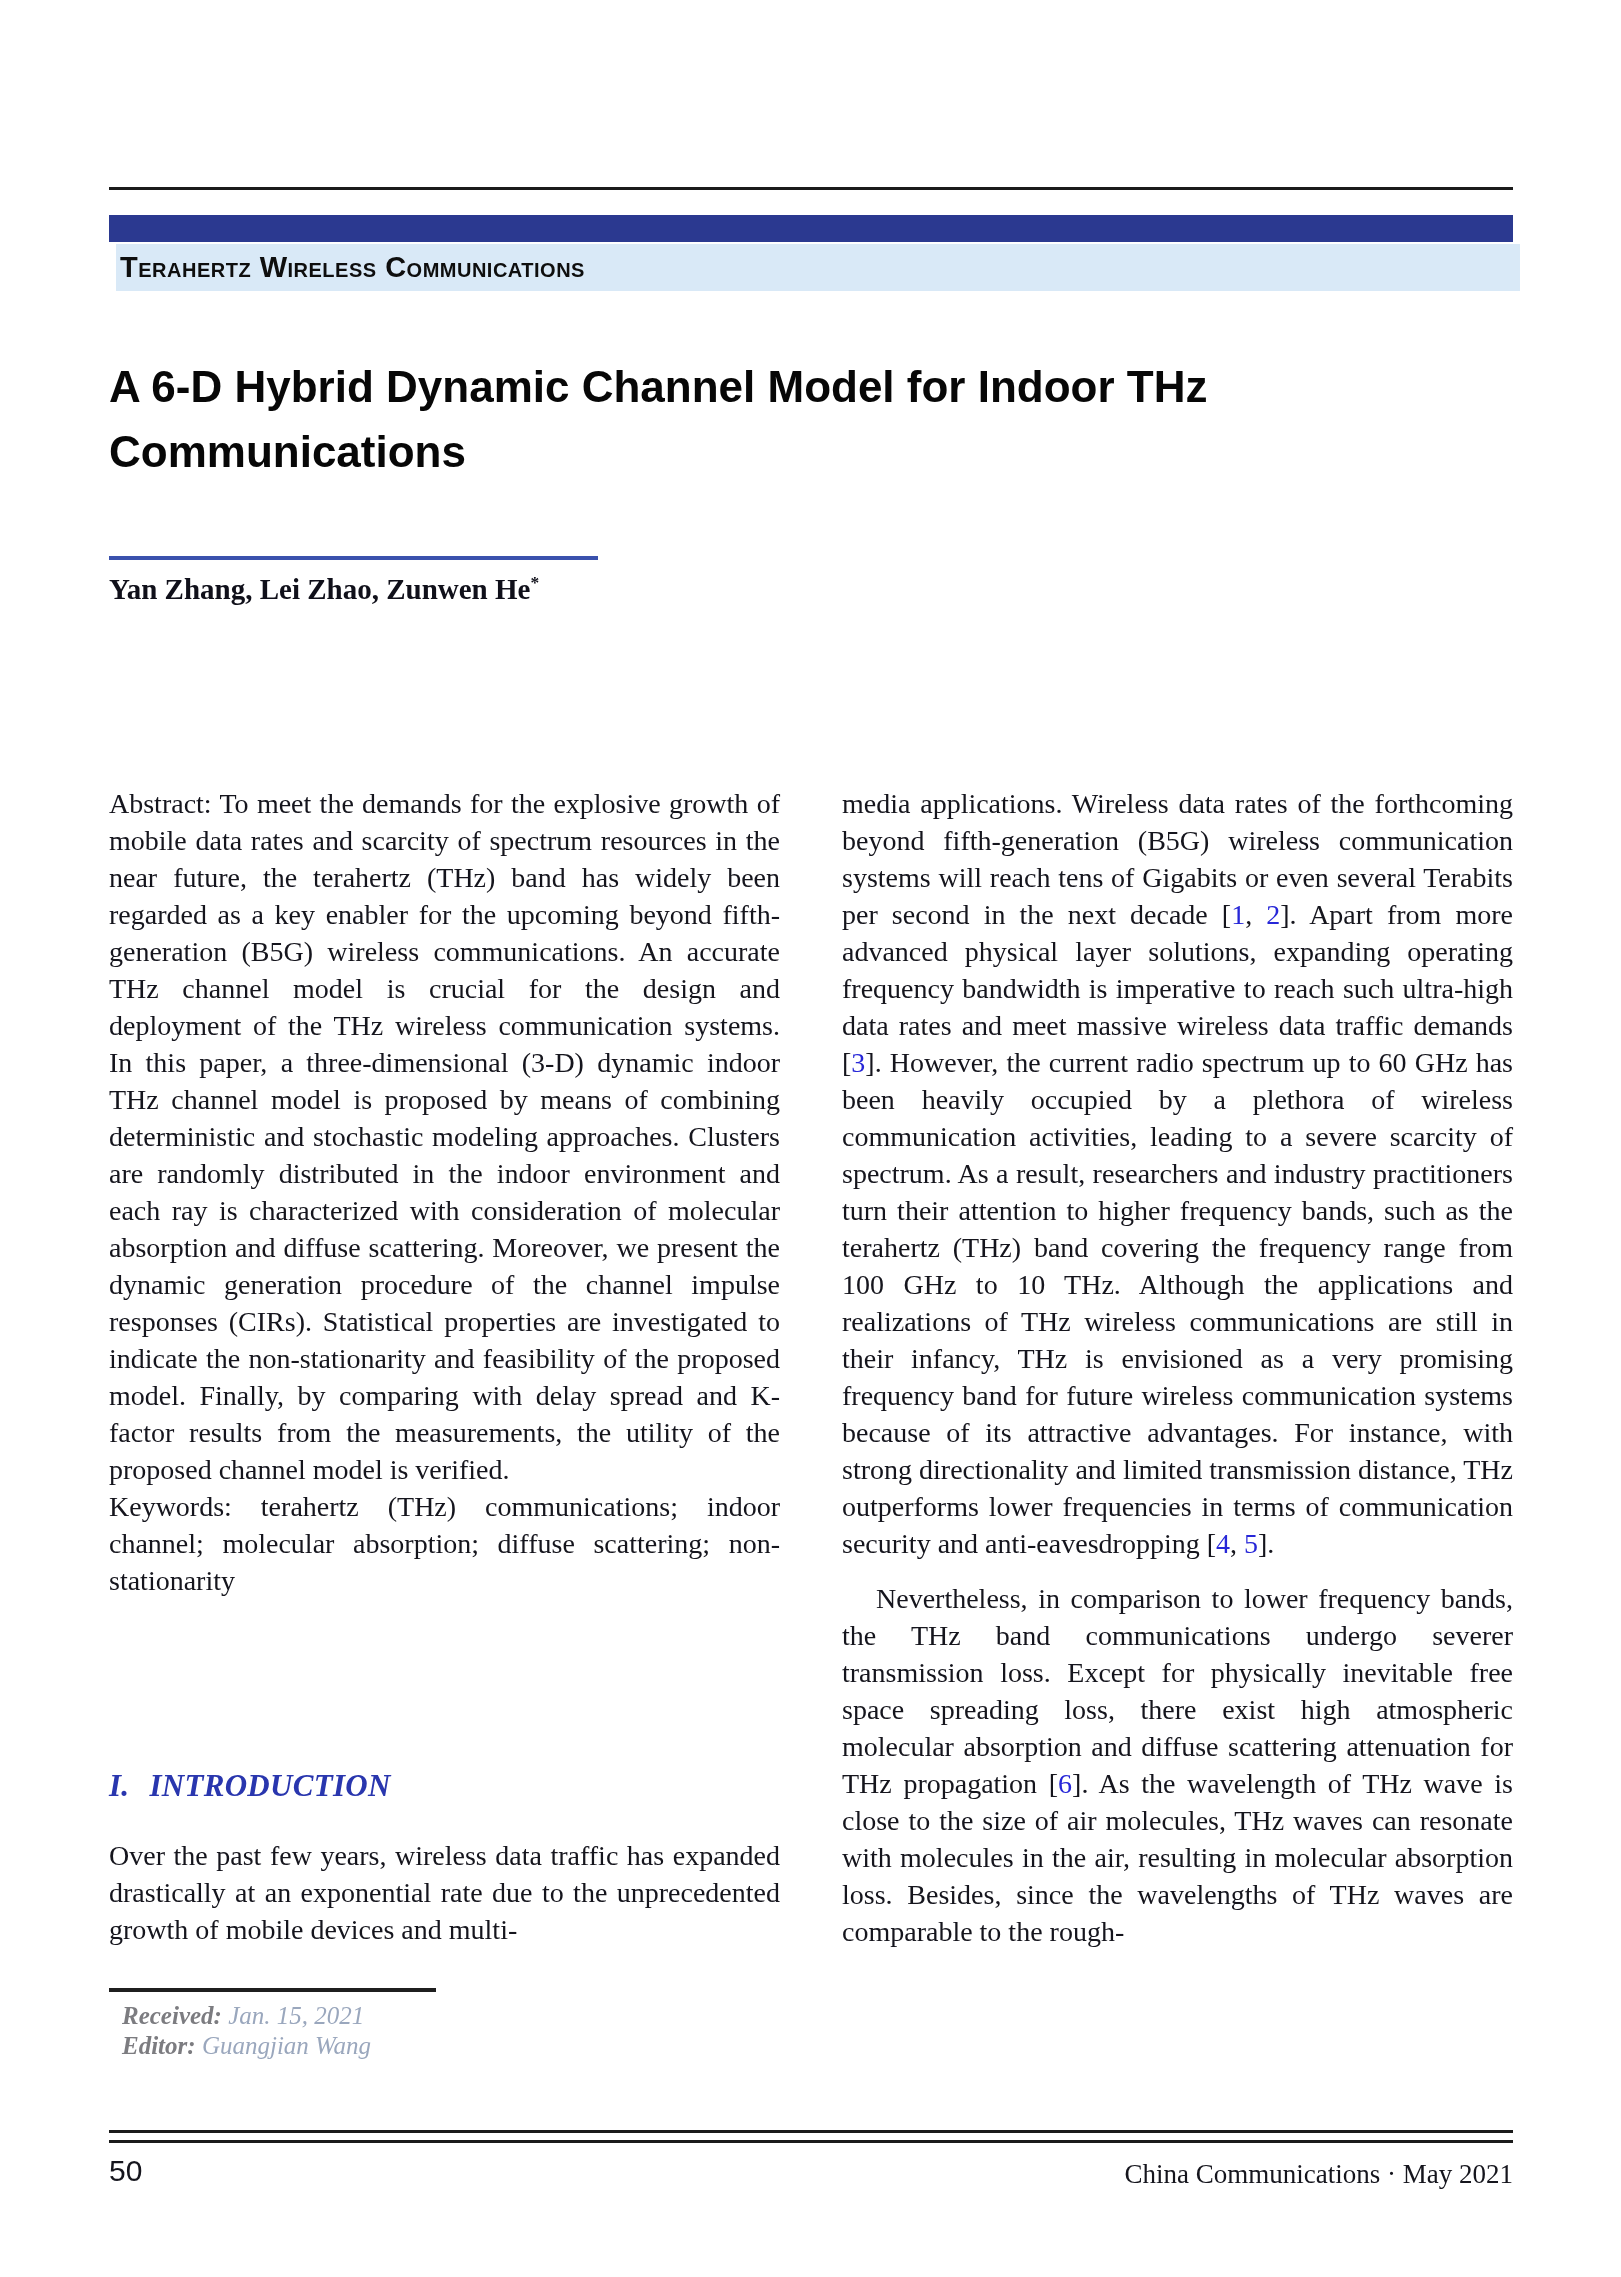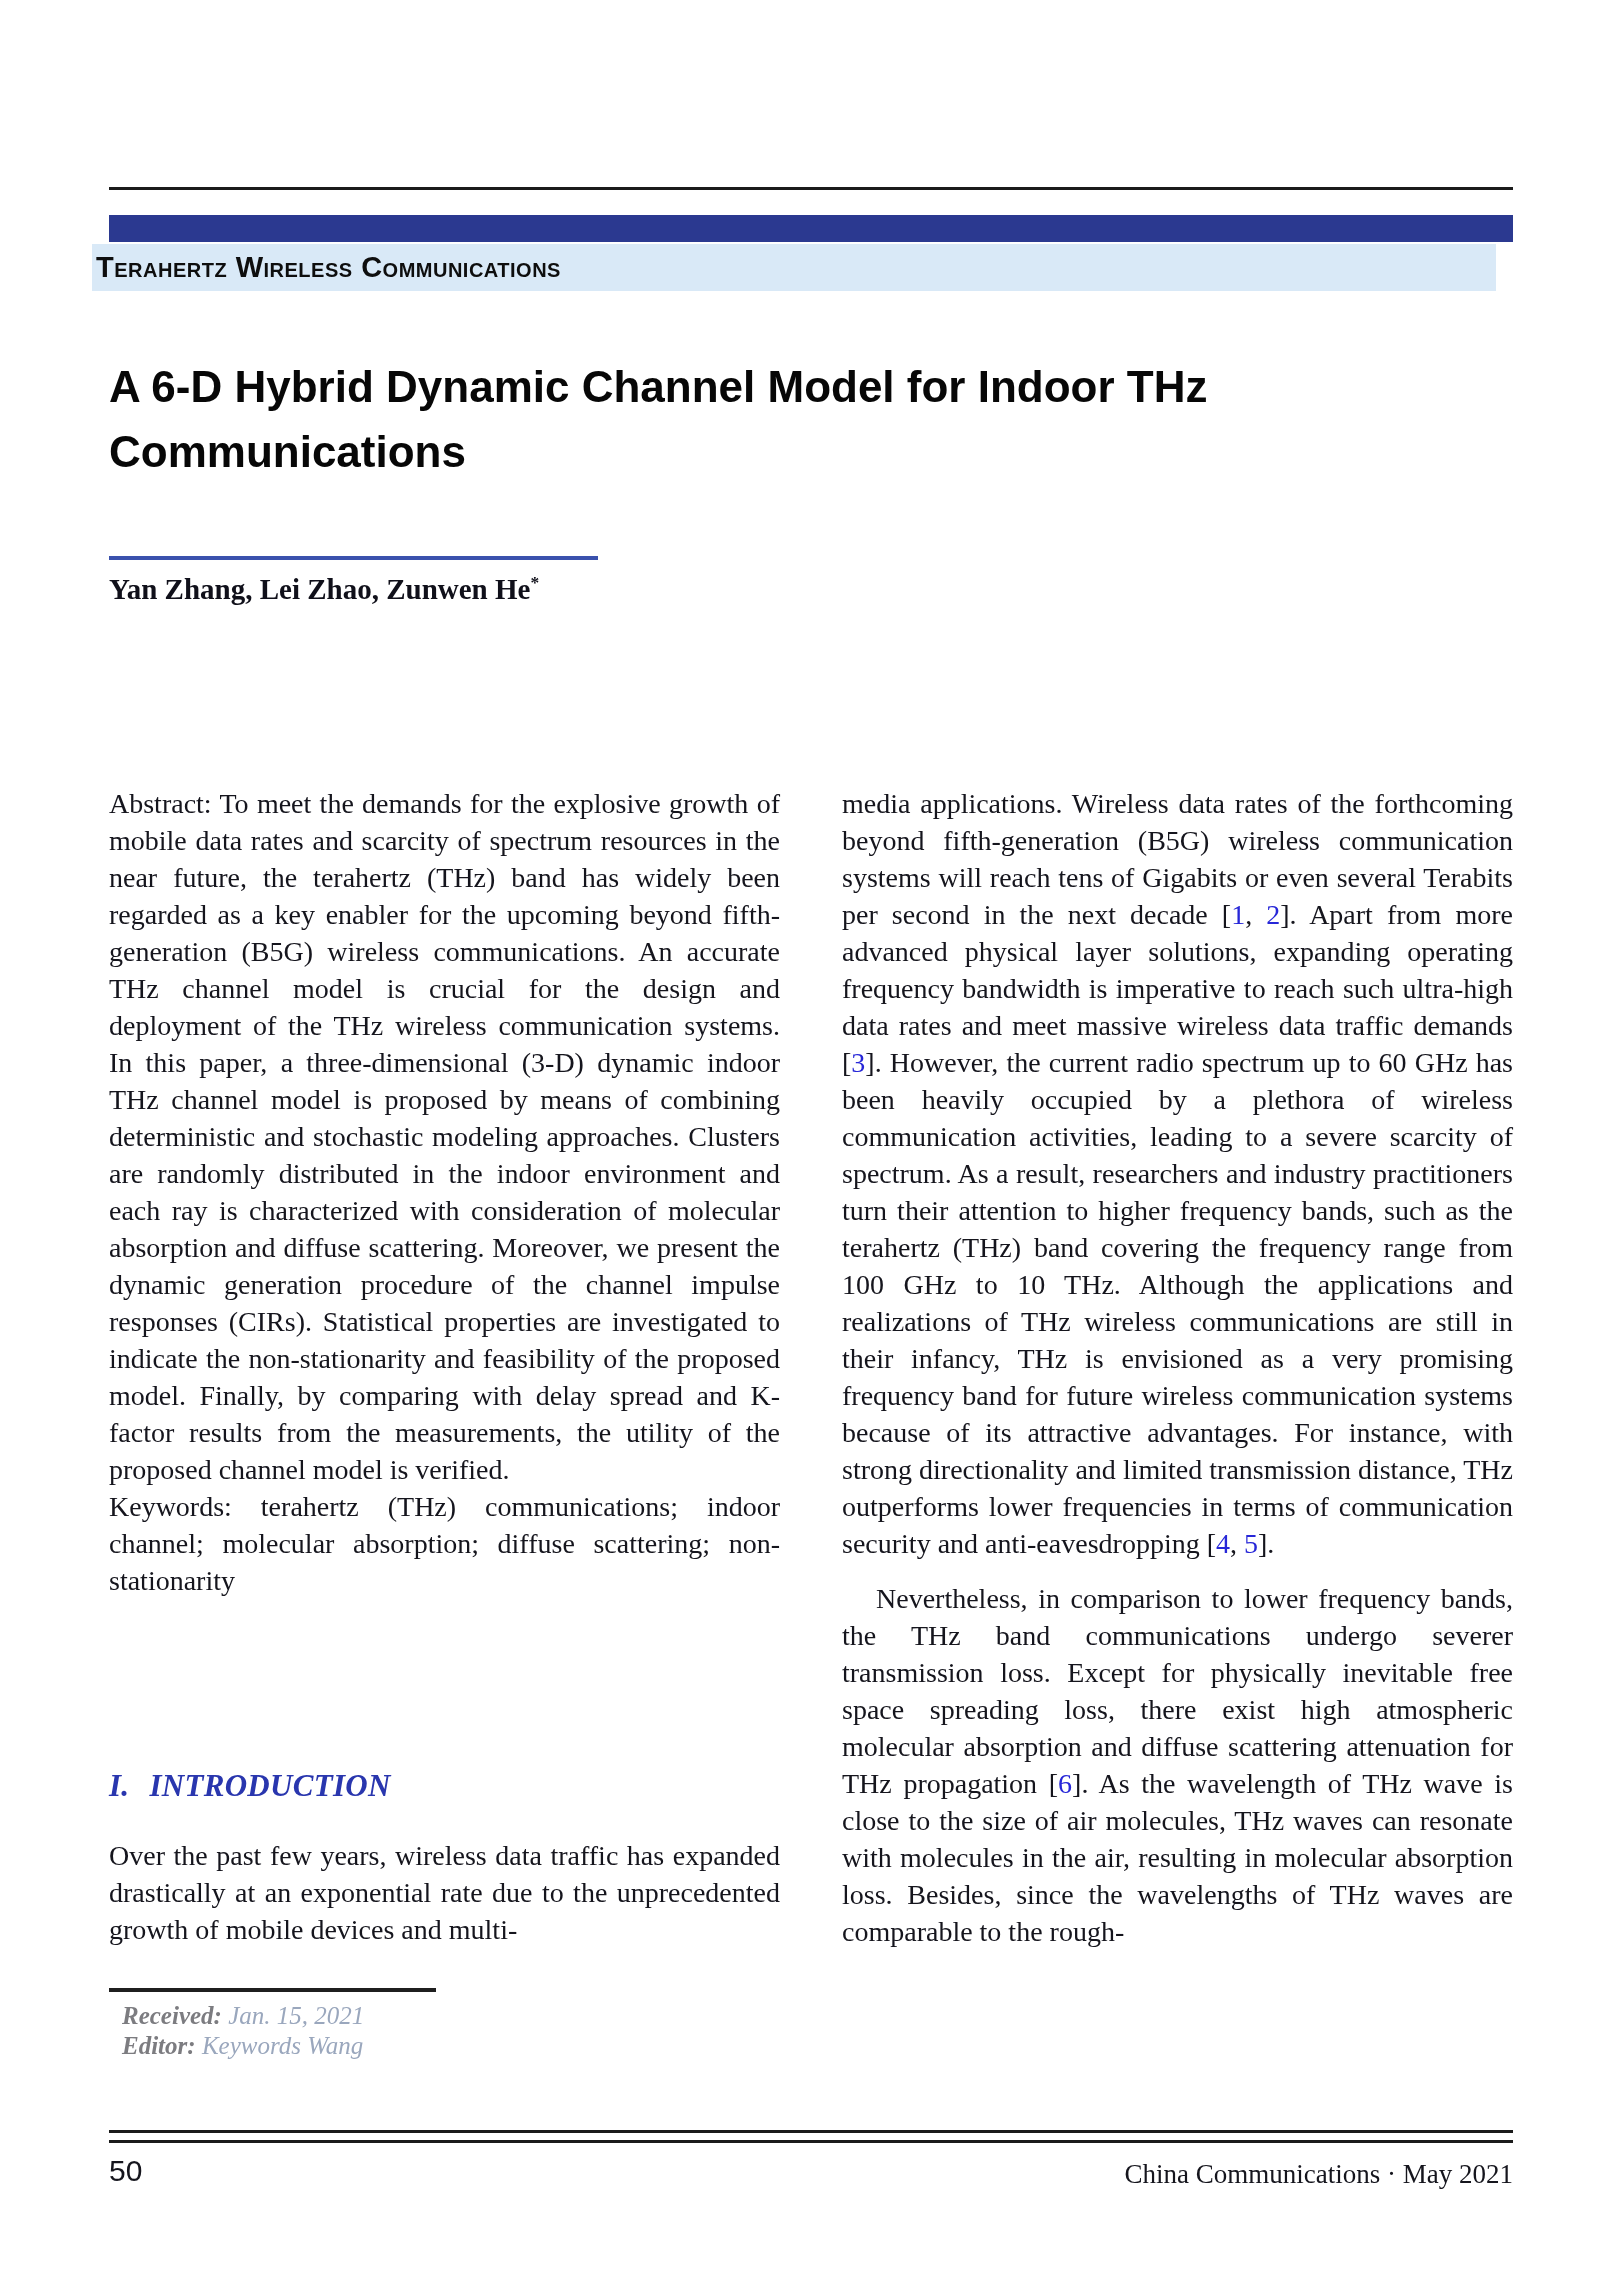--- a/index.html
+++ b/index.html
@@ -13,21 +13,21 @@
   }
   .top-rule {
     position: absolute; left: 109px; top: 187px;
     width: 1404px; height: 3px; background: #1b1b1b;
   }
   .band-dark {
     position: absolute; left: 109px; top: 215px;
     width: 1404px; height: 27px; background: #2b3990;
   }
   .band-light {
-    position: absolute; left: 92px; top: 244px;
+    position: absolute; left: 116px; top: 244px;
     width: 1404px; height: 47px; background: #d9e9f7;
     display: flex; align-items: center;
   }
   .band-label {
     font-family: "Liberation Sans", sans-serif;
     font-weight: bold; font-size: 29px; color: #0e0e0e;
     font-variant: small-caps; letter-spacing: 0.5px;
     padding-left: 4px;
   }
   .title {
@@ -120,21 +120,21 @@
     <p class="para"><span class="lbl">Keywords: </span><span>terahertz (THz) communications; indoor channel; molecular absorption; diffuse scattering; non-stationarity</span></p>
   </div>
 
   <h2 class="sec-heading"><span>I.</span><span class="sec-title">INTRODUCTION</span></h2>
 
   <p class="para intro-para">Over the past few years, wireless data traffic has expanded drastically at an exponential rate due to the unprecedented growth of mobile devices and multi-</p>
 
   <div class="meta-box">
     <div class="meta-rule"></div>
     <div class="meta-line"><span class="meta-label">Received:</span> <span class="meta-value">Jan. 15, 2021</span></div>
-    <div class="meta-line"><span class="meta-label">Editor:</span> <span class="meta-value">Keywords Wang</span></div>
+    <div class="meta-line"><span class="meta-label">Editor:</span> <span class="meta-value">Guangjian Wang</span></div>
   </div>
 
   <div class="col right">
     <p class="para"><span>media applications. Wireless data rates of the forthcoming beyond fifth-generation (B5G) wireless communication systems will reach tens of Gigabits or even several Terabits per second in the next decade [</span><span class="cite">1</span><span>, </span><span class="cite">2</span><span>]. Apart from more advanced physical layer solutions, expanding operating frequency bandwidth is imperative to reach such ultra-high data rates and meet massive wireless data traffic demands [</span><span class="cite">3</span><span>]. However, the current radio spectrum up to 60 GHz has been heavily occupied by a plethora of wireless communication activities, leading to a severe scarcity of spectrum. As a result, researchers and industry practitioners turn their attention to higher frequency bands, such as the terahertz (THz) band covering the frequency range from 100 GHz to 10 THz. Although the applications and realizations of THz wireless communications are still in their infancy, THz is envisioned as a very promising frequency band for future wireless communication systems because of its attractive advantages. For instance, with strong directionality and limited transmission distance, THz outperforms lower frequencies in terms of communication security and anti-eavesdropping [</span><span class="cite">4</span><span>, </span><span class="cite">5</span><span>].</span></p>
     <p class="para indent"><span>Nevertheless, in comparison to lower frequency bands, the THz band communications undergo severer transmission loss. Except for physically inevitable free space spreading loss, there exist high atmospheric molecular absorption and diffuse scattering attenuation for THz propagation [</span><span class="cite">6</span><span>]. As the wavelength of THz wave is close to the size of air molecules, THz waves can resonate with molecules in the air, resulting in molecular absorption loss. Besides, since the wavelengths of THz waves are comparable to the rough-</span></p>
   </div>
 
   <div class="foot-rule r1"></div>
   <div class="foot-rule r2"></div>
   <div class="page-number">50</div>

